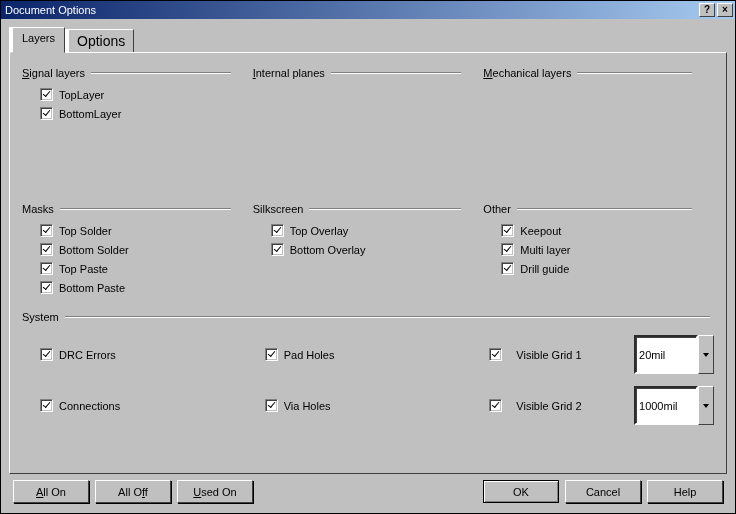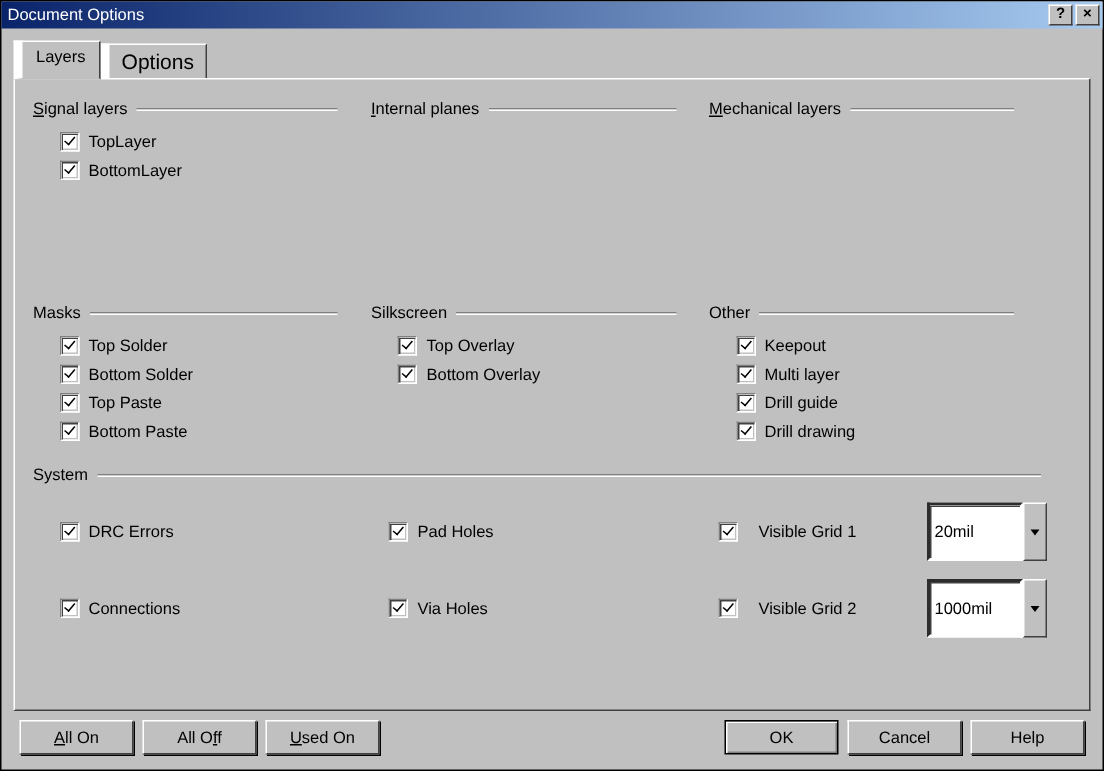--- a/index.html
+++ b/index.html
@@ -53,21 +53,21 @@
 }
 .tab-strip {
   display: flex;
   position: relative;
   z-index: 2;
 }
 .tab {
   padding: 3px 8px;
   background: #c0c0c0;
   border-top: 1px solid #fff;
-  border-left: 6px solid #ffffff;
+  border-left: 4px solid #ffffff;
   border-right: 1px solid #404040;
   margin-right: 0;
   cursor: default;
   position: relative;
   text-align: right;
 }
 .tab.active {
   border-bottom: 1px solid #c0c0c0;
   margin-bottom: -1px;
   z-index: 3;
@@ -75,21 +75,21 @@
 }
 .tab:not(.active) {
   margin-top: 2px;
   font-size: 14px;
 }
 .tab-panel {
   flex: 1;
   border: 1px solid;
   border-color: #fff #404040 #404040 #fff;
   background: #c0c0c0;
-  padding: 14px 28px 12px 12px;
+  padding: 14px 12px 12px 12px;
   position: relative;
 }
 .groups-row {
   display: flex;
   gap: 0;
 }
 .group-col {
   flex: 1;
 }
 .group-label {
@@ -305,24 +305,20 @@
               <span>Keepout</span>
             </div>
           <div class="chk-row">
               <span class="chk checked"></span>
               <span>Multi layer</span>
             </div>
           <div class="chk-row">
               <span class="chk checked"></span>
               <span>Drill guide</span>
             </div>
-          <div class="chk-row">
-              <span class="chk checked"></span>
-              <span>Drill drawing</span>
-            </div>
         </div>
       </div>
 
       <div class="section-spacer2"></div>
 
       <div>
         <div class="group-label">
           <span class="group-label-text">System</span>
           <span class="group-label-line" style="margin-right:4px"></span>
         </div>

